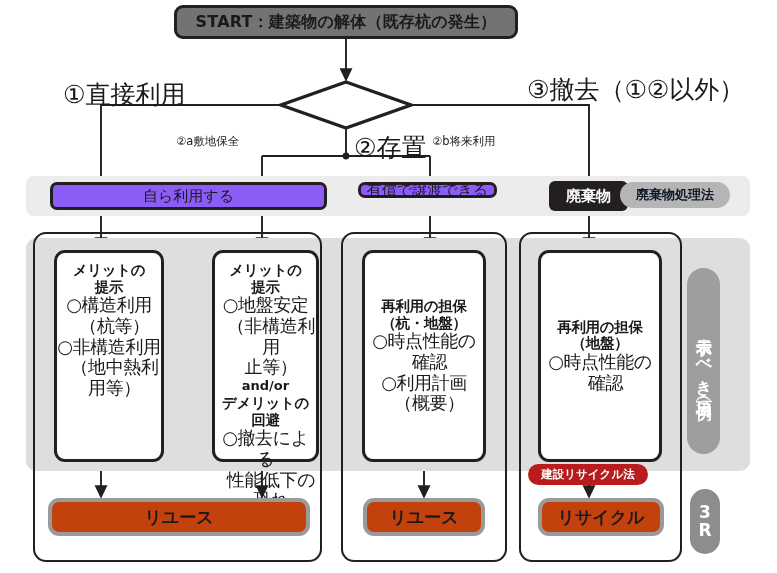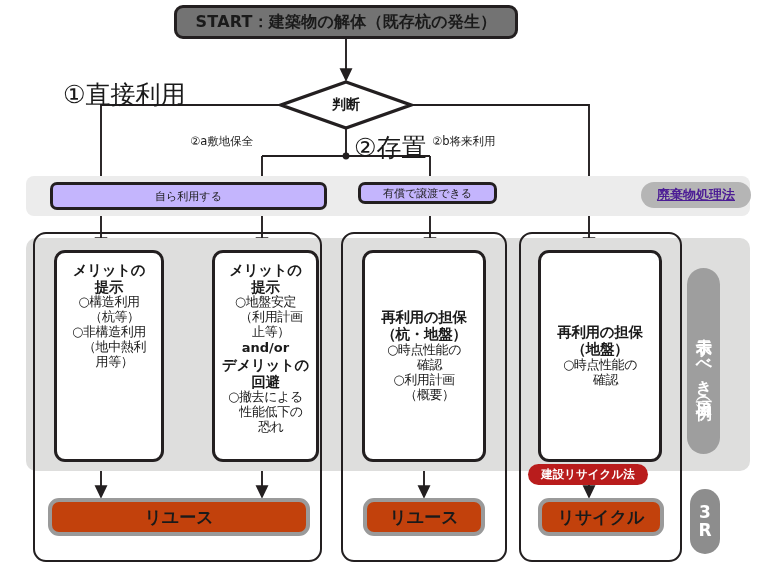--- a/index.html
+++ b/index.html
@@ -36,37 +36,37 @@
   .branch-small{font-size:11.5px;z-index:6;white-space:nowrap;}
 
   
   .band{
     left:26px;top:176px;width:724px;height:40px;
     background:#ececec;border-radius:8px;z-index:1;
   }
 
   
   .r2box{
-    border:3px solid #231f20;border-radius:7px;background:#c4b5fd;
-    display:flex;align-items:center;justify-content:center;
-    font-size:11px;box-sizing:border-box;z-index:5;
+    border:3px solid #231f20;border-radius:7px;background:#8b5cf6;
+    display:flex;align-items:center;justify-content:center;
+    font-size:15px;box-sizing:border-box;z-index:5;
   }
   .r2-self{left:50px;top:182px;width:277px;height:28px;}
-  .r2-sell{left:358px;top:182px;width:139px;height:22px;}
+  .r2-sell{left:358px;top:182px;width:139px;height:16px;text-decoration:underline;}
   .r2-waste{
     left:549px;top:181px;width:79px;height:30px;
     background:#231f20;color:#fff;border:none;border-radius:6px;
     font-size:15px;font-weight:bold;
     display:flex;align-items:center;justify-content:center;z-index:5;
   }
   .pill-law{
-    left:641px;top:182px;width:110px;height:26px;
-    background:#b5b5b5;color:#4c1d95;border-radius:14px;
-    display:flex;align-items:center;justify-content:center;
-    font-size:13px;font-weight:bold;z-index:5;text-decoration:underline;
+    left:620px;top:182px;width:110px;height:26px;
+    background:#b5b5b5;color:#0f172a;border-radius:14px;
+    display:flex;align-items:center;justify-content:center;
+    font-size:13px;font-weight:bold;z-index:5;
   }
 
   
   .backdrop{
     left:26px;top:238px;width:724px;height:233px;
     background:#dededd;border-radius:10px;z-index:0;
   }
 
   
   .group{
@@ -83,21 +83,21 @@
     box-sizing:border-box;z-index:4;
     display:flex;flex-direction:column;align-items:center;
     text-align:center;line-height:1.15;
   }
   .c1{left:54px;top:250px;width:110px;height:212px;justify-content:flex-start;padding-top:9px;}
   .c2{left:212px;top:250px;width:107px;height:212px;justify-content:flex-start;padding-top:9px;}
   .c3{left:362px;top:250px;width:124px;height:212px;justify-content:center;}
   .c4{left:538px;top:250px;width:124px;height:212px;justify-content:center;}
 
   .card .hd{font-size:14.5px;font-weight:bold;letter-spacing:-.3px;}
-  .card .ln{font-size:13px;letter-spacing:-.4px;}
+  .card .ln{font-size:18px;letter-spacing:-.4px;}
   .card .ln.ind{padding-left:11px;}
   .card .mid{font-size:13px;font-weight:bold;margin:1px 12px;}
 
   
   .res{
     border:4px solid #9a9a9a;border-radius:11px;background:#c2410c;
     display:flex;align-items:center;justify-content:center;
     font-size:17px;font-weight:bold;color:#1a1a1a;
     box-sizing:border-box;z-index:4;
   }
@@ -173,48 +173,47 @@
 
   <div class="abs band"></div>
   <div class="abs backdrop"></div>
 
   <div class="abs group g1"></div>
   <div class="abs group g2"></div>
   <div class="abs group g3"></div>
 
   <div class="abs start-box">START：建築物の解体（既存杭の発生）</div>
 
-  <div class="abs diamond-wrap">
-    <div class="diamond-label">判断</div>
-  </div>
 
   <div class="abs branch-big" style="left:63px;top:78px;">①直接利用</div>
   <div class="abs branch-big" style="left:354px;top:131px;">②存置</div>
-  <div class="abs branch-small" style="left:190px;top:134px;">②a敷地保全</div>
+  <div class="abs branch-big" style="left:527px;top:73px;">③撤去（①②以外）</div>
+  <div class="abs branch-small" style="left:176px;top:134px;">②a敷地保全</div>
   <div class="abs branch-small" style="left:432px;top:134px;">②b将来利用</div>
 
   <div class="abs r2box r2-self">自ら利用する</div>
   <div class="abs r2box r2-sell">有償で譲渡できる</div>
+  <div class="abs r2-waste">廃棄物</div>
   <div class="abs pill-law">廃棄物処理法</div>
 
   <div class="abs card c1">
     <div class="hd">メリットの</div>
     <div class="hd">提示</div>
     <div class="ln">○構造利用</div>
     <div class="ln ind">（杭等）</div>
     <div class="ln">○非構造利用</div>
     <div class="ln ind">（地中熱利</div>
     <div class="ln ind">用等）</div>
   </div>
 
   <div class="abs card c2">
     <div class="hd">メリットの</div>
     <div class="hd">提示</div>
     <div class="ln">○地盤安定</div>
-    <div class="ln ind">（利用計画</div>
+    <div class="ln ind">（非構造利用</div>
     <div class="ln ind">止等）</div>
     <div class="mid">and/or</div>
     <div class="hd">デメリットの</div>
     <div class="hd">回避</div>
     <div class="ln">○撤去による</div>
     <div class="ln ind">性能低下の</div>
     <div class="ln ind">恐れ</div>
   </div>
 
   <div class="abs card c3">

